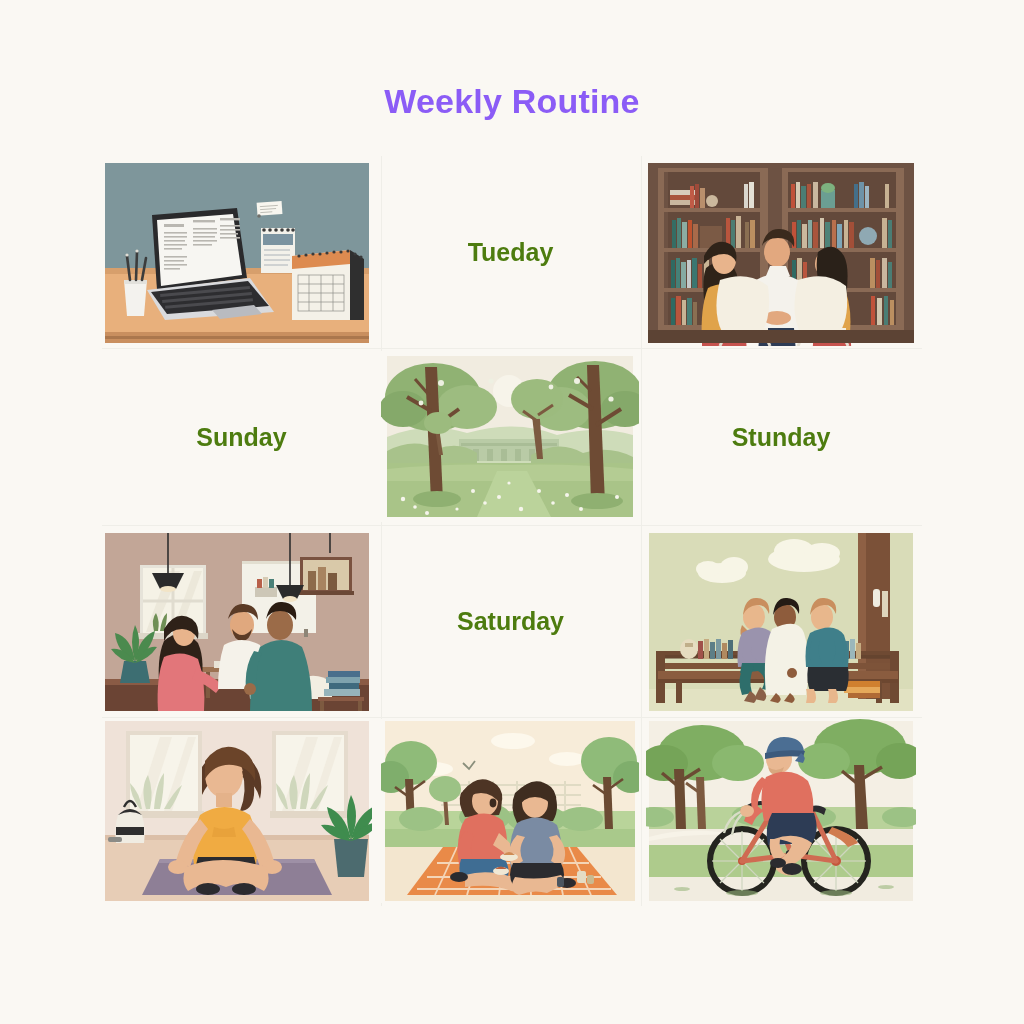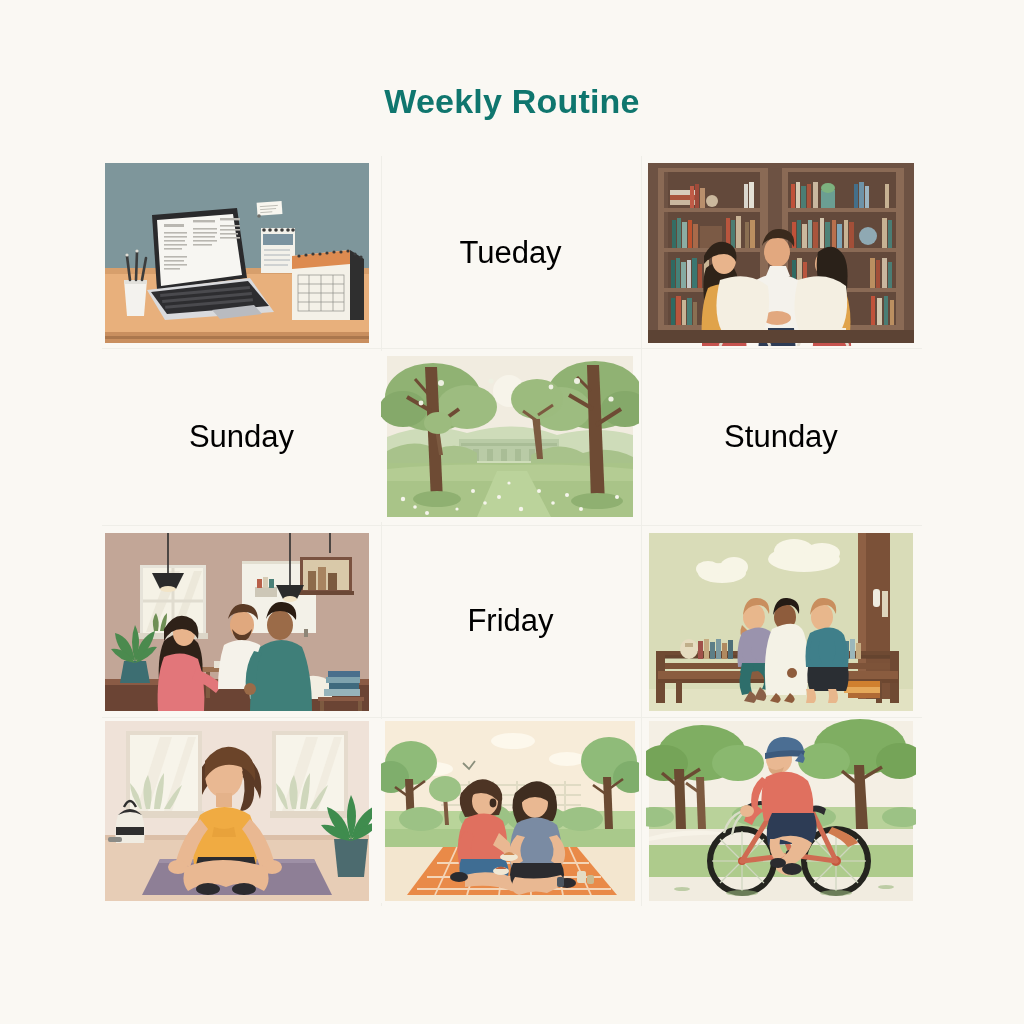--- a/index.html
+++ b/index.html
@@ -7,21 +7,21 @@
     width: 1024px; height: 1024px;
     background: #faf8f3;
     font-family: "Liberation Sans", sans-serif;
     overflow: hidden;
   }
   #page { position: relative; width: 1024px; height: 1024px; background: #faf8f3; }
 
   #page-title {
     position: absolute; left: 0; top: 82px; width: 1024px;
     text-align: center;
-    font-size: 34px; font-weight: bold; color: #0f766e;
+    font-size: 34px; font-weight: bold; color: #8b5cf6;
     letter-spacing: .2px;
   }
 
   
   #grid {
     position: absolute; left: 102px; top: 156px;
     width: 820px; height: 750px;
     display: grid;
     grid-template-columns: 279px 259px 282px;
     grid-template-rows: 193px 176px 192px 189px;
@@ -29,21 +29,21 @@
   .cell { position: relative; overflow: hidden; }
   .vline-a { position:absolute; left:381px; top:156px; width:1px; height:750px; background:#efeee8; }
   .vline-b { position:absolute; left:641px; top:156px; width:1px; height:750px; background:#efeee8; }
   .hline-1 { position:absolute; left:102px; top:348px; width:820px; height:1px; background:#efeee8; }
   .hline-2 { position:absolute; left:102px; top:525px; width:820px; height:1px; background:#efeee8; }
   .hline-3 { position:absolute; left:102px; top:717px; width:820px; height:1px; background:#efeee8; }
 
   .label {
     display:flex; align-items:center; justify-content:center;
     height:100%; width:100%;
-    font-size: 31px; font-weight: normal; color:#000000;
+    font-size: 25px; font-weight: bold; color:#4d7c0f;
   }
 
   .pic { position:absolute; overflow:hidden; }
   
   .p-tl { left:0px;  top:4px;  width:270px; height:186px; }
   .p-tr { left:6px;  top:4px;  width:270px; height:186px; }
   .p-mc { left:0px;  top:2px;  width:258px; height:171px; }
   .p-ml { left:0px;  top:4px;  width:270px; height:184px; }
   .p-mr { left:6px;  top:4px;  width:270px; height:184px; }
   .p-bl { left:0px;  top:2px;  width:270px; height:184px; }
@@ -568,21 +568,21 @@
             <rect x="222" y="160" width="36" height="7" fill="#96b4bb"></rect>
             <rect x="216" y="168" width="46" height="4" fill="#8a5b45"></rect>
             <rect x="218" y="172" width="4" height="10" fill="#7d5a40"></rect>
             <rect x="256" y="172" width="4" height="10" fill="#7d5a40"></rect>
           </g>
         </svg>
       </div>
     </div>
 
     <div class="cell">
-      <div class="label">Friday</div>
+      <div class="label">Saturday</div>
     </div>
 
     <div class="cell">
       <div class="pic p-mr">
         <svg viewBox="0 0 270 184" preserveAspectRatio="none">
           <rect x="0" y="0" width="270" height="184" fill="#faf8f3"></rect>
           <rect x="3" y="4" width="264" height="178" fill="#d9dcb8"></rect>
           <rect x="3" y="160" width="264" height="22" fill="#e2e2c2"></rect>
 
           <rect x="212" y="4" width="32" height="166" fill="#7b5138"></rect>

